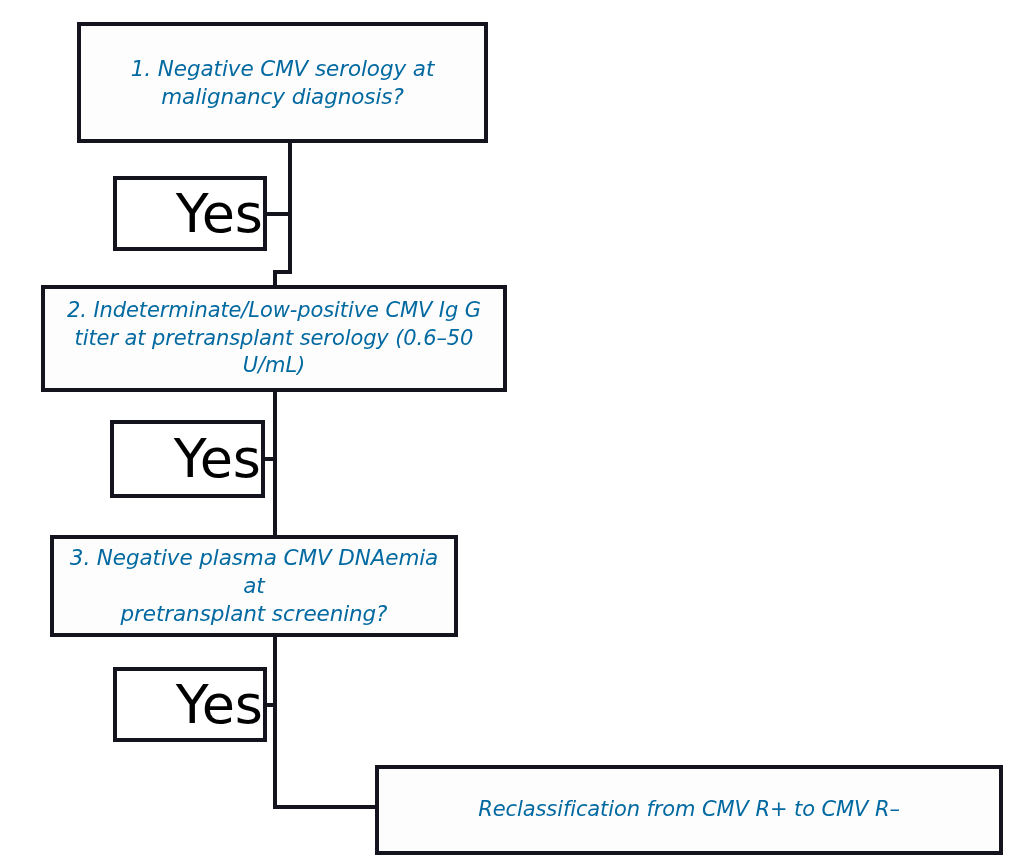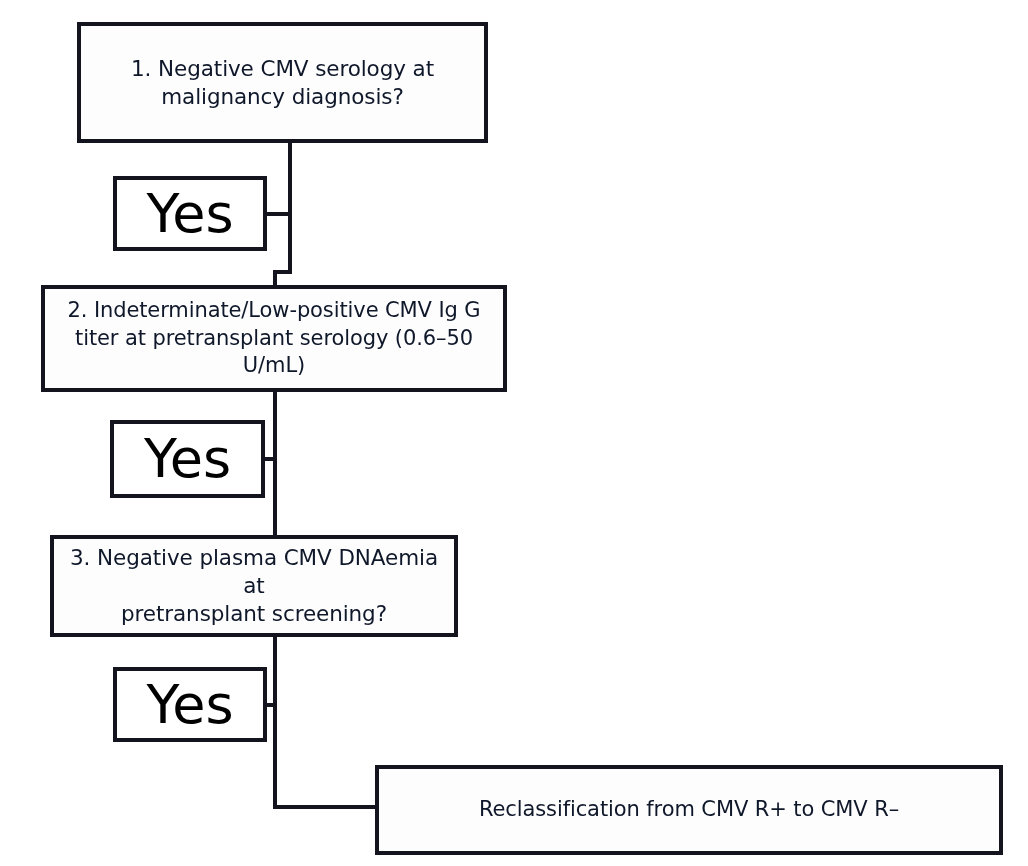--- a/index.html
+++ b/index.html
@@ -38,27 +38,28 @@
     box-sizing: border-box;
     background: #fdfdfd;
     border: 4px solid #14141e;
     display: flex;
     align-items: center;
     justify-content: center;
     z-index: 2;
   }
 
   .node-text {
-    color: #0f172a;
+    color: #0369a1;
     text-align: center;
     line-height: 1.3;
     padding: 0 10px;
     font-size: 21.5px;
     letter-spacing: -0.1px;
     white-space: pre-line;
+    font-style: italic;
   }
 
   
   #node-q1 {
     left: 77px;  top: 22px;
     width: 411px; height: 121px;
   }
   #node-q2 {
     left: 41px;  top: 285px;
     width: 466px; height: 107px;
@@ -74,21 +75,21 @@
   }
   #node-outcome .node-text { font-size: 21px; }
 
   .yes-node {
     position: absolute;
     box-sizing: border-box;
     background: #ffffff;
     border: 4px solid #14141e;
     display: flex;
     align-items: center;
-    justify-content: center;
+    justify-content: flex-end;
     z-index: 3;
   }
   .yes-node .yes-text {
     color: #000000;
     font-size: 54px;
     line-height: 1;
     letter-spacing: 0px;
   }
 
   #yes-1 { left: 113px; top: 176px; width: 154px; height: 75px; }

